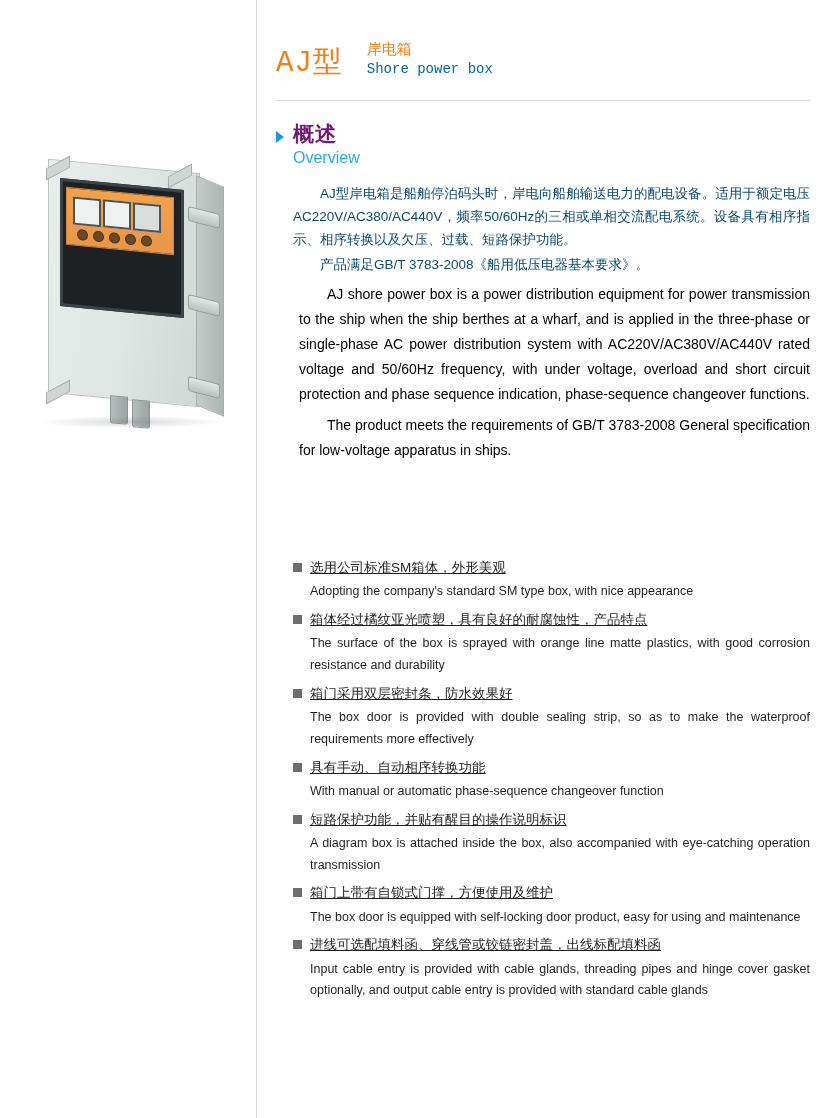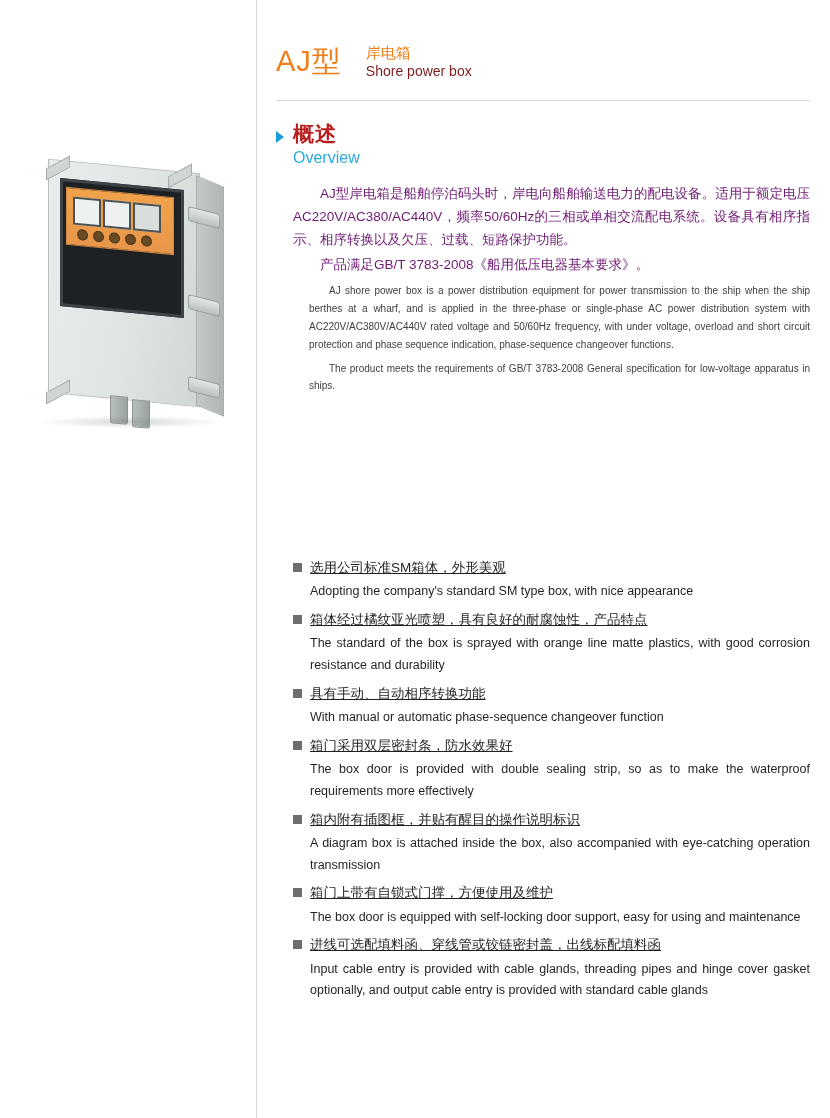--- a/index.html
+++ b/index.html
@@ -165,39 +165,40 @@
     height: 1118px;
   }
   .title-block {
     position: absolute;
     left: 20px;
     top: 42px;
     width: 534px;
   }
   .title-row {
     display: flex;
-    align-items: center;
+    align-items: flex-start;
+    font-family: Liberation Mono, monospace;
   }
   .model-code {
     font-size: 29px;
     color: #ef7f1a;
     letter-spacing: 1px;
     font-weight: 500;
   }
   .title-cn-en {
     margin-left: 24px;
   }
   .title-cn {
     font-size: 15px;
     color: #ef7f1a;
     line-height: 1.25;
   }
   .title-en {
     font-size: 14px;
-    color: #7f1d1d;
+    color: #0369a1;
     line-height: 1.25;
   }
   .title-rule {
     position: absolute;
     left: 20px;
     top: 100px;
     width: 534px;
     height: 1px;
     background: #d8d9db;
   }
@@ -220,48 +221,48 @@
     border-left: 8px solid #1b9dd9;
     border-top: 6px solid transparent;
     border-bottom: 6px solid transparent;
     margin-top: 9px;
     margin-right: 9px;
     flex: 0 0 auto;
   }
   .section-titles { line-height: 1.15; }
   .section-cn {
     font-size: 21px;
-    color: #b91c1c;
+    color: #701a75;
     font-weight: 700;
     letter-spacing: 1px;
   }
   .section-en {
     font-size: 16px;
     color: #2aa9e0;
     margin-top: 3px;
   }
 
   .body-block {
     margin-top: 14px;
     padding-left: 17px;
   }
   p.cn {
     margin: 0 0 2px 0;
     font-size: 13.5px;
     line-height: 1.72;
-    color: #701a75;
+    color: #0c4a6e;
     text-align: justify;
     text-justify: inter-ideograph;
   }
   p.cn.indent { text-indent: 2em; }
   p.en {
-    margin: 6px 0 0 16px;
-    font-size: 10px;
+    margin: 6px 0 0 6px;
+    font-size: 14px;
     line-height: 1.78;
-    color: #404040;
+    color: #000000;
     text-align: justify;
   }
   p.en.indent { text-indent: 2em; }
 
   
   .features {
     margin-top: 16px;
     padding-left: 17px;
   }
   .feature {
@@ -367,53 +368,53 @@
             <div class="feature-cn">选用公司标准SM箱体，外形美观</div>
           </div>
           <div class="feature-en">Adopting the company's standard SM type box, with nice appearance</div>
         </div>
 
         <div class="feature">
           <div class="feature-cn-row">
             <div class="bullet-sq"></div>
             <div class="feature-cn">箱体经过橘纹亚光喷塑，具有良好的耐腐蚀性，产品特点</div>
           </div>
-          <div class="feature-en">The standard of the box is sprayed with orange line matte plastics, with good corrosion resistance and durability</div>
+          <div class="feature-en">The surface of the box is sprayed with orange line matte plastics, with good corrosion resistance and durability</div>
+        </div>
+
+        <div class="feature">
+          <div class="feature-cn-row">
+            <div class="bullet-sq"></div>
+            <div class="feature-cn">箱门采用双层密封条，防水效果好</div>
+          </div>
+          <div class="feature-en">The box door is provided with double sealing strip, so as to make the waterproof requirements more effectively</div>
         </div>
 
         <div class="feature">
           <div class="feature-cn-row">
             <div class="bullet-sq"></div>
             <div class="feature-cn">具有手动、自动相序转换功能</div>
           </div>
           <div class="feature-en">With manual or automatic phase-sequence changeover function</div>
         </div>
 
         <div class="feature">
           <div class="feature-cn-row">
             <div class="bullet-sq"></div>
-            <div class="feature-cn">箱门采用双层密封条，防水效果好</div>
-          </div>
-          <div class="feature-en">The box door is provided with double sealing strip, so as to make the waterproof requirements more effectively</div>
-        </div>
-
-        <div class="feature">
-          <div class="feature-cn-row">
-            <div class="bullet-sq"></div>
-            <div class="feature-cn">箱内附有插图框，并贴有醒目的操作说明标识</div>
+            <div class="feature-cn">短路保护功能，并贴有醒目的操作说明标识</div>
           </div>
           <div class="feature-en">A diagram box is attached inside the box, also accompanied with eye-catching operation transmission</div>
         </div>
 
         <div class="feature">
           <div class="feature-cn-row">
             <div class="bullet-sq"></div>
             <div class="feature-cn">箱门上带有自锁式门撑，方便使用及维护</div>
           </div>
-          <div class="feature-en">The box door is equipped with self-locking door support, easy for using and maintenance</div>
+          <div class="feature-en">The box door is equipped with self-locking door product, easy for using and maintenance</div>
         </div>
 
         <div class="feature">
           <div class="feature-cn-row">
             <div class="bullet-sq"></div>
             <div class="feature-cn">进线可选配填料函、穿线管或铰链密封盖，出线标配填料函</div>
           </div>
           <div class="feature-en">Input cable entry is provided with cable glands, threading pipes and hinge cover gasket optionally, and output cable entry is provided with standard cable glands</div>
         </div>
 

